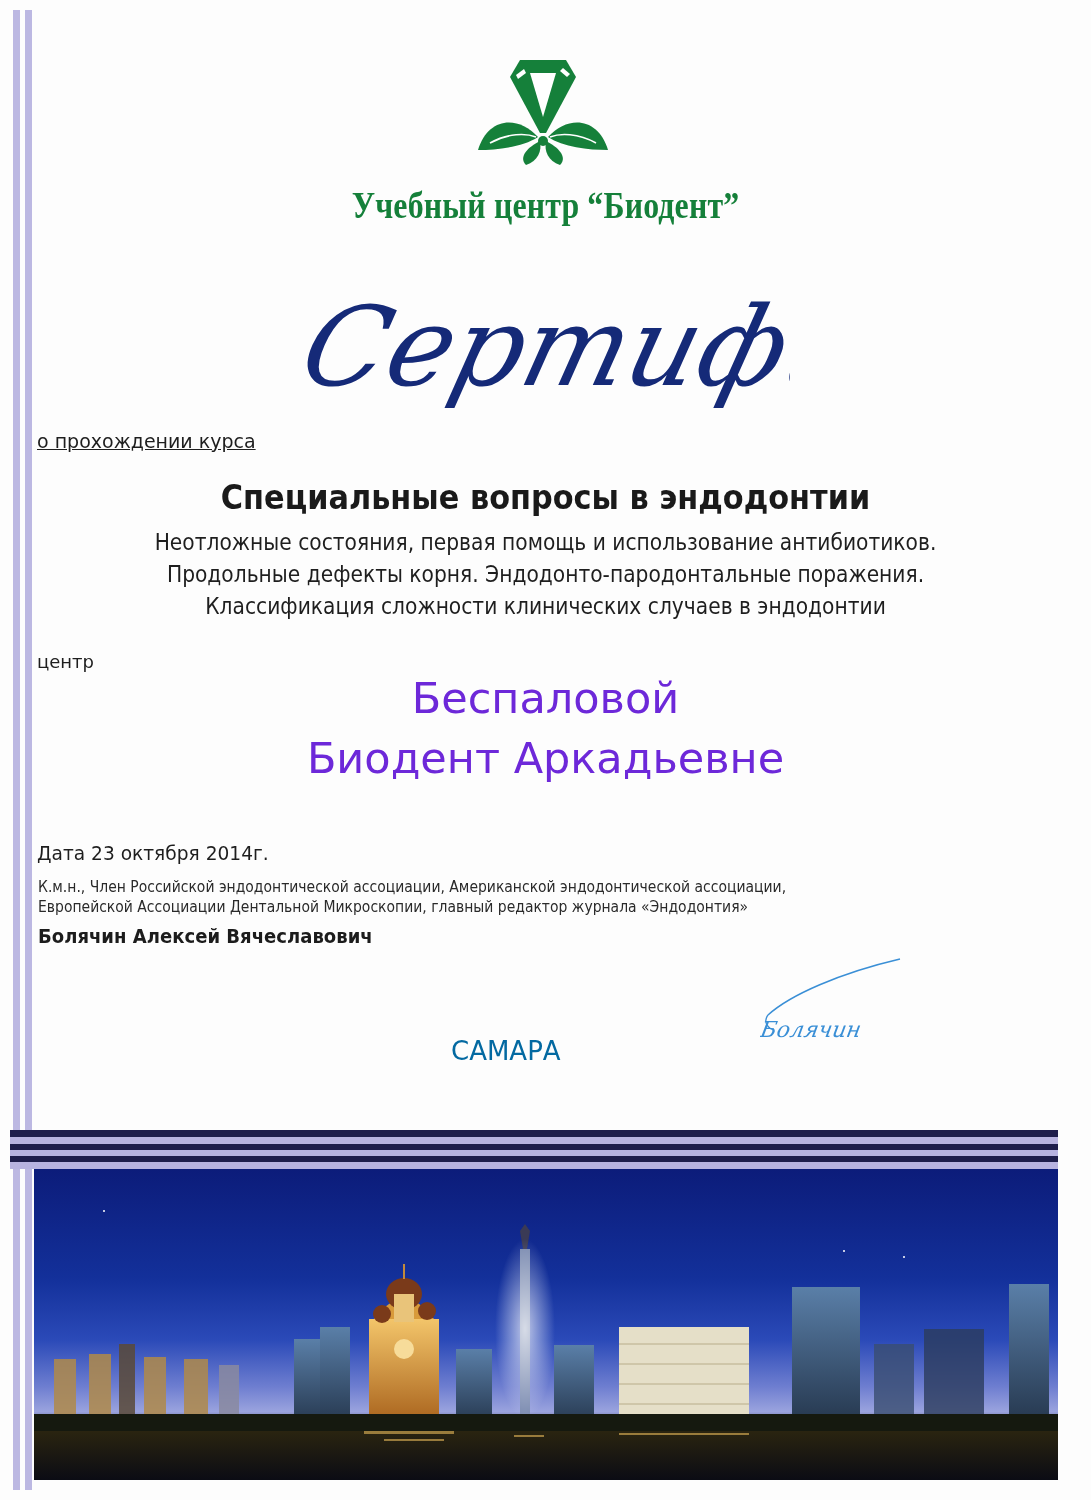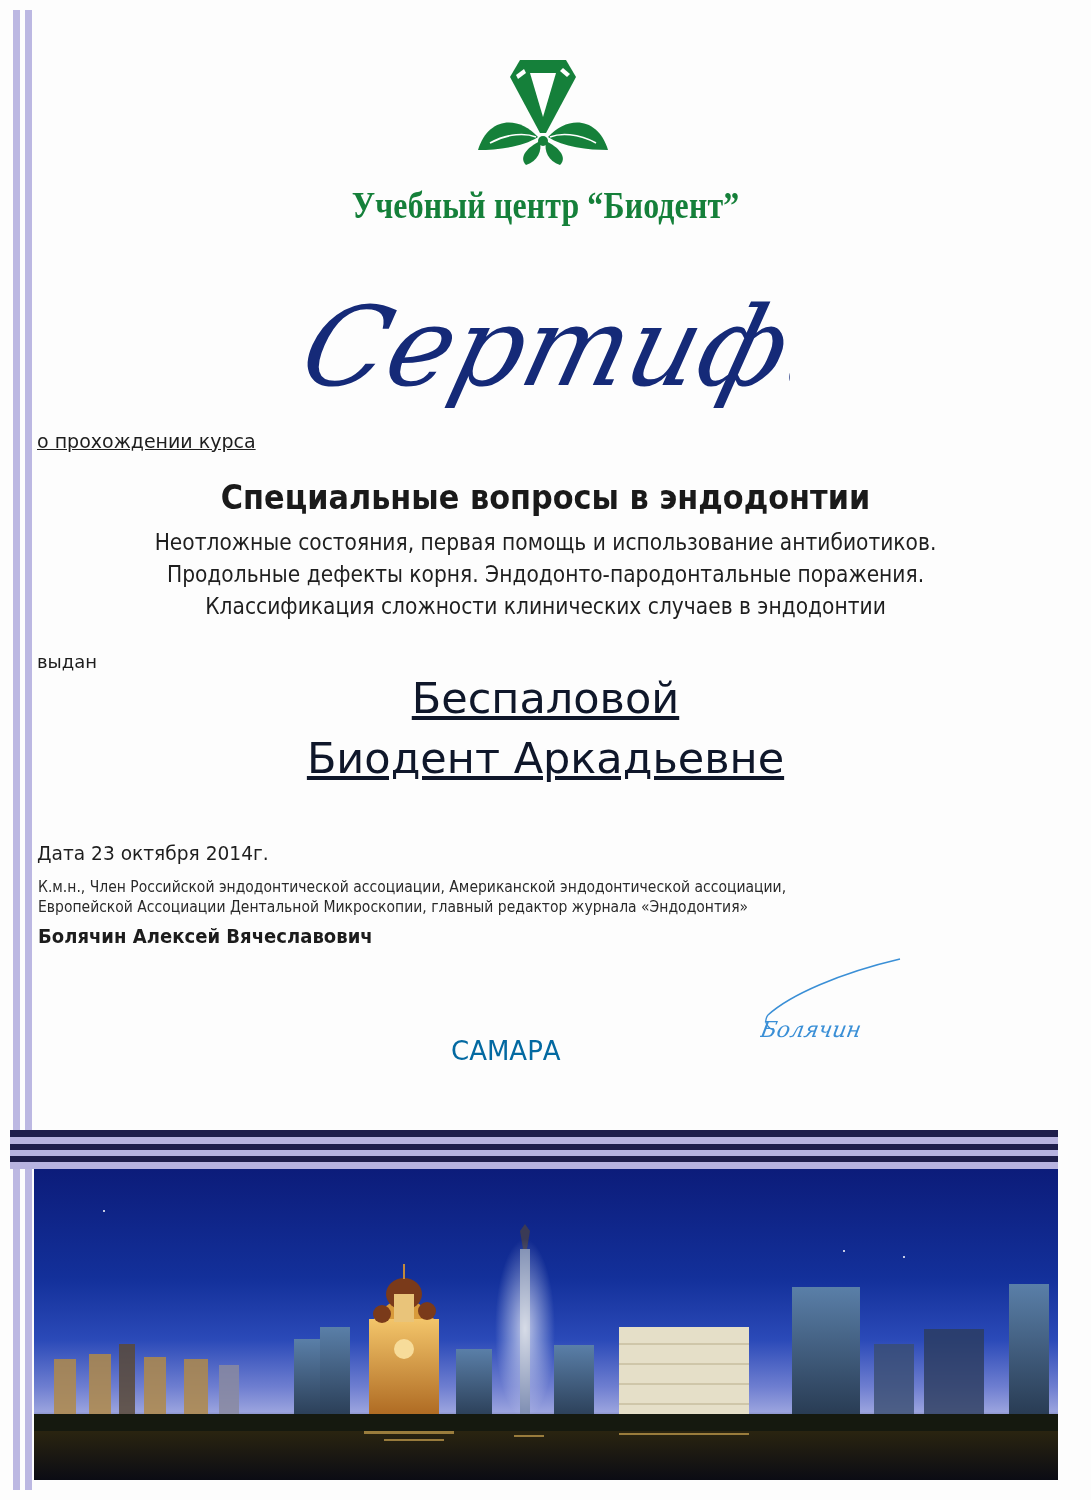--- a/index.html
+++ b/index.html
@@ -43,21 +43,21 @@
     font-size: 23px; line-height: 32px; color: #1e1e1e;
     transform: scaleX(0.88);
   }
   .course-desc div { white-space: nowrap; }
 
   .issued {
     position: absolute; left: 37px; top: 651px; font-size: 18px; color: #1e1e1e;
   }
   .recipient {
     position: absolute; left: 0; width: 1091px; top: 668px; text-align: center;
-    font-size: 43px; line-height: 60px; color: #0f172a; text-decoration: underline;
+    font-size: 43px; line-height: 60px; color: #6d28d9;
   }
   .recipient .l1 { padding-left: 0px; }
 
   .date {
     position: absolute; left: 37px; top: 841px; font-size: 20px; color: #1e1e1e;
     transform-origin: left; transform: scaleX(0.93);
   }
   .creds {
     position: absolute; left: 38px; top: 877px; font-size: 15px; line-height: 20px; color: #2a2a2a;
     transform-origin: left; transform: scaleX(0.93);
@@ -122,21 +122,21 @@
   <div class="about">о прохождении курса</div>
 
   <div class="course-title">Специальные вопросы в эндодонтии</div>
 
   <div class="course-desc">
     <div>Неотложные состояния, первая помощь и использование антибиотиков.</div>
     <div>Продольные дефекты корня. Эндодонто-пародонтальные поражения.</div>
     <div>Классификация сложности клинических случаев в эндодонтии</div>
   </div>
 
-  <div class="issued">выдан</div>
+  <div class="issued">центр</div>
 
   <div class="recipient">
     <div class="l1">Беспаловой</div>
     <div class="l2">Биодент Аркадьевне</div>
   </div>
 
   <div class="date">Дата 23 октября 2014г.</div>
 
   <div class="creds">
     <div>К.м.н., Член  Российской эндодонтической ассоциации, Американской эндодонтической ассоциации,</div>

